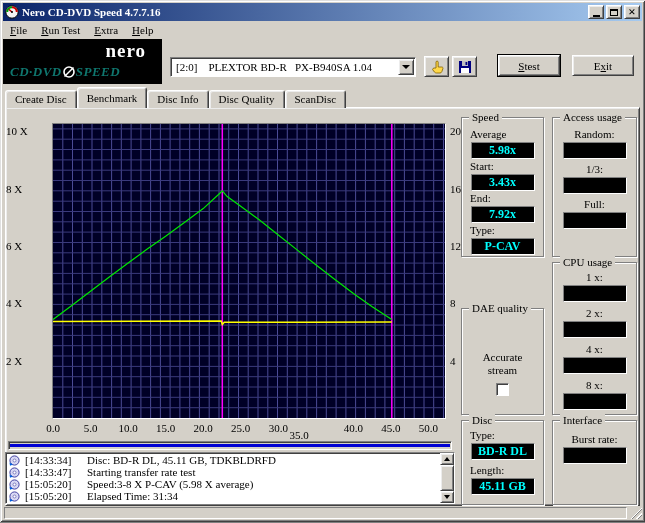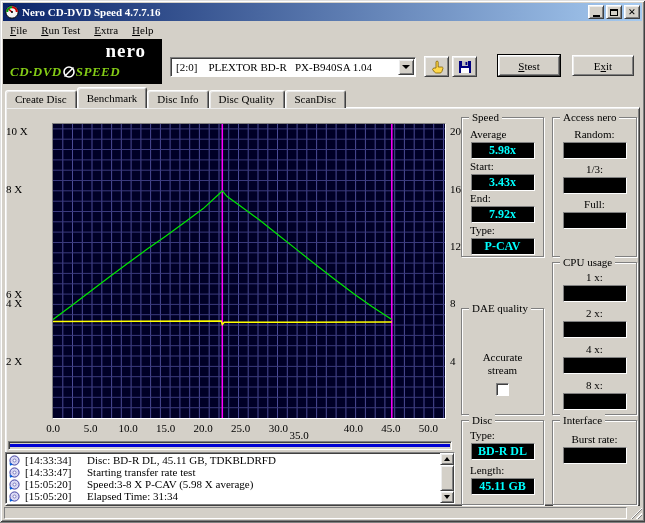--- a/index.html
+++ b/index.html
@@ -17,21 +17,21 @@
     box-shadow:inset 1px 1px 0 #ececec, inset -1px -1px 0 #808080;display:flex;align-items:center;justify-content:center;box-sizing:border-box;}
   .glyph-min{width:7px;height:2px;background:#000;margin-top:7px;}
   .glyph-max{width:8px;height:7px;border:1px solid #000;border-top-width:2px;box-sizing:border-box;}
   .glyph-close::before{content:"×";font-size:13px;font-weight:bold;line-height:11px;}
   .menubar{position:absolute;left:3px;top:21px;width:639px;height:18px;display:flex;align-items:center;}
   .menu-item{padding:1px 7px;cursor:default;}
   .u{text-decoration:underline;}
   
   .logo{position:absolute;left:3px;top:39px;width:159px;height:45px;background:#000;}
   .logo-brand{position:absolute;top:1px;right:16px;color:#fff;font-size:19px;font-weight:bold;letter-spacing:1px;}
-  .logo-line2{position:absolute;bottom:4px;left:7px;color:#84cc16;font-weight:bold;font-style:italic;font-size:13px;
+  .logo-line2{position:absolute;bottom:4px;left:7px;color:#0f766e;font-weight:bold;font-style:italic;font-size:13px;
     display:flex;align-items:center;gap:1px;letter-spacing:0.5px;white-space:nowrap;}
   .combo{position:absolute;left:170px;top:57px;width:246px;height:20px;background:#fff;border:1px solid;
     border-color:#808080 #fff #fff #808080;box-shadow:inset 1px 1px 0 #404040;box-sizing:border-box;}
   .combo-text{position:absolute;left:5px;top:2px;right:18px;white-space:pre;overflow:hidden;line-height:14px;}
   .combo-btn{position:absolute;right:1px;top:1px;bottom:1px;width:16px;background:#d4d0c8;border:1px solid;
     border-color:#fff #404040 #404040 #fff;box-shadow:inset 1px 1px 0 #ececec, inset -1px -1px 0 #808080;
     display:flex;align-items:center;justify-content:center;box-sizing:border-box;}
   .arrow-down{width:0;height:0;border-left:4px solid transparent;border-right:4px solid transparent;border-top:4px solid #000;}
   button{appearance:none;-webkit-appearance:none;padding:0;margin:0;font:inherit;cursor:default;}
   .tool-btn{position:absolute;top:56px;width:25px;height:21px;background:#d4d0c8;border:1px solid;
@@ -270,21 +270,21 @@
             <line x1="0" y1="4.9" x2="392" y2="4.9" stroke="#3a3a7d" stroke-width="1"></line>
             <line x1="169.3" y1="0" x2="169.3" y2="294" stroke="#ff00ff" stroke-width="1.5"></line>
             <line x1="338.8" y1="0" x2="338.8" y2="294" stroke="#ff00ff" stroke-width="1.5"></line>
             <polyline points="0.0,195.6 18.8,181.6 37.5,167.2 56.3,152.9 75.1,139.1 93.9,125.3 112.6,112.2 131.4,98.4 150.2,84.6 168.2,68.0 169.3,66.8 174.2,72.6 187.7,82.3 206.5,96.1 225.3,111.0 244.1,125.9 262.8,140.8 281.6,155.2 300.4,169.5 319.2,182.7 338.8,195.6" fill="none" stroke="#00e800" stroke-width="1.2"></polyline>
             <polyline points="0.0,197.6 82.6,197.3 168.2,197.1 169.3,200.5 171.2,198.2 255.3,198.2 338.8,197.9" fill="none" stroke="#ffff00" stroke-width="1.5"></polyline>
           </svg>
         </div>
       </div>
   <span class="tick tick-left" style="top: 9.17073px;">10 X</span>
       <span class="tick tick-left" style="top: 66.5366px;">8 X</span>
-      <span class="tick tick-left" style="top: 123.902px; margin-top: 48px;">6 X</span>
+      <span class="tick tick-left" style="top: 123.902px;">6 X</span>
       <span class="tick tick-left" style="top: 181.268px;">4 X</span>
       <span class="tick tick-left" style="top: 238.634px;">2 X</span>
       <span class="tick tick-right" style="top: 9.17073px;">20</span>
       <span class="tick tick-right" style="top: 66.5366px;">16</span>
       <span class="tick tick-right" style="top: 123.902px;">12</span>
       <span class="tick tick-right" style="top: 181.268px;">8</span>
       <span class="tick tick-right" style="top: 238.634px;">4</span>
       <span class="tick tick-bottom" style="left: 47px;">0.0</span>
       <span class="tick tick-bottom" style="left: 84.5479px;">5.0</span>
       <span class="tick tick-bottom" style="left: 122.096px;">10.0</span>
@@ -366,21 +366,21 @@
         <div class="glabel">End:</div>
         <div class="vbox">7.92x</div>
       </div>
     <div class="grow">
         <div class="glabel">Type:</div>
         <div class="vbox">P-CAV</div>
       </div>
   </div>
 
   <div class="group g-access">
-    <span class="gtitle">Access nero</span>
+    <span class="gtitle">Access usage</span>
     <div class="grow">
         <div class="glabel">Random:</div>
         <div class="vbox"></div>
       </div>
     <div class="grow">
         <div class="glabel">1/3:</div>
         <div class="vbox"></div>
       </div>
     <div class="grow">
         <div class="glabel">Full:</div>

